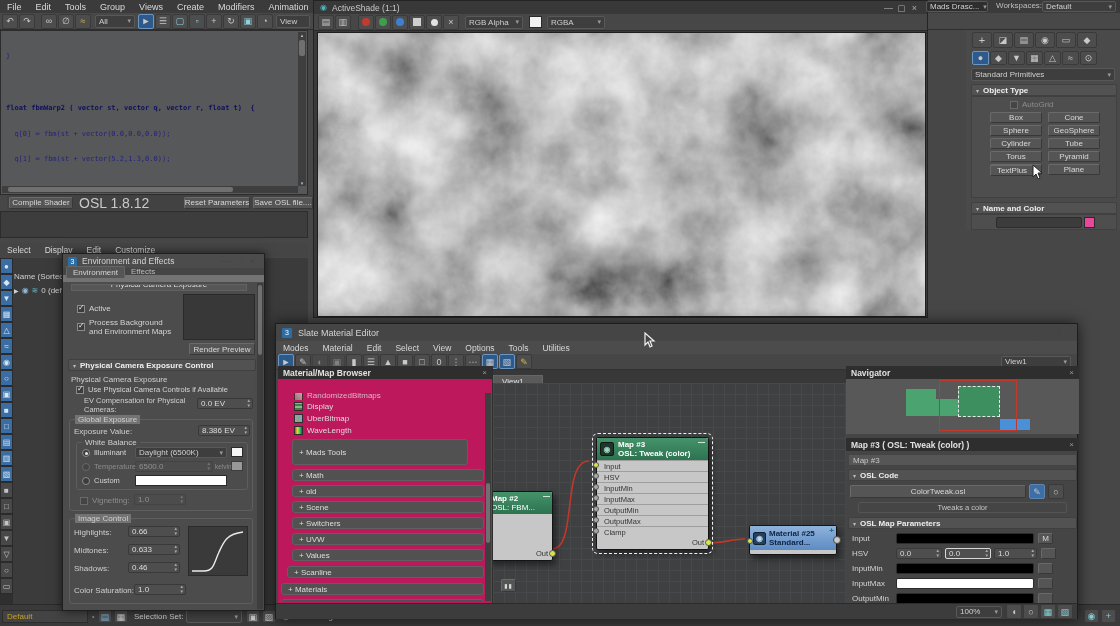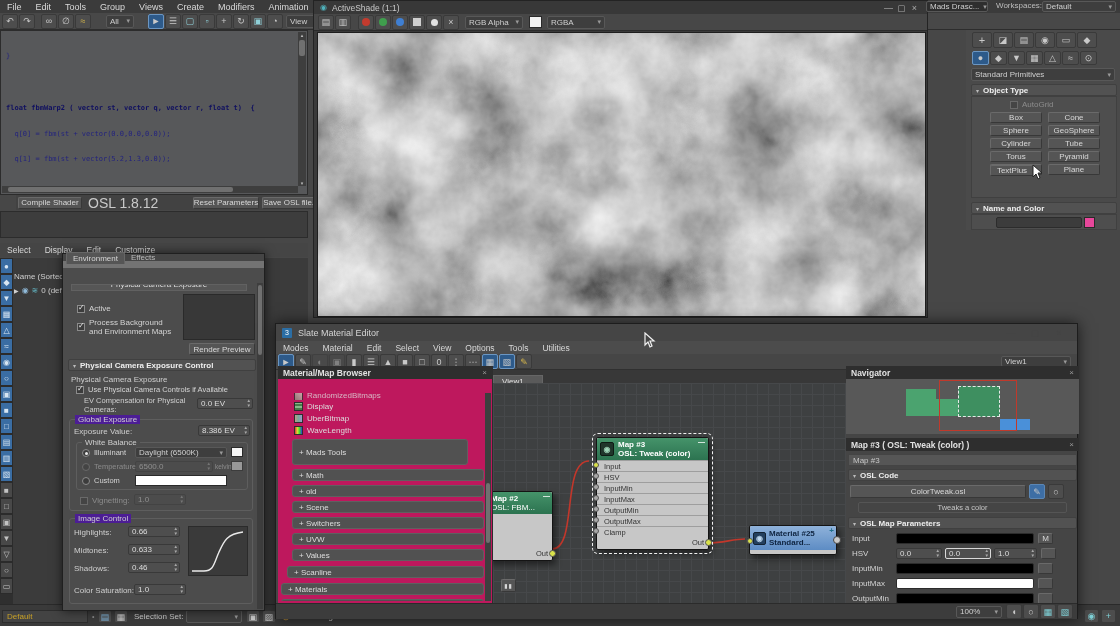--- a/index.html
+++ b/index.html
@@ -17,21 +17,21 @@
 .spin{background:#4e4e4e;border:1px solid #393939;border-radius:2px;color:#dcdcdc;font-size:8px;display:flex;align-items:center;padding:0 1px 0 3px}
 .spin .ar{margin-left:auto;display:flex;flex-direction:column;font-size:4.5px;line-height:4.5px;color:#aaa}
 .dim{opacity:.45}
 .chk{width:8px;height:8px;background:#3c3c3c;border:1px solid #8c8c8c;margin-right:4px;flex:none;position:relative}
 .chk.on::after{content:"✓";position:absolute;left:0;top:-3px;font-size:8px;color:#ececec}
 .rad{width:8px;height:8px;border-radius:50%;background:#3c3c3c;border:1px solid #8c8c8c;margin-right:4px;flex:none;position:relative}
 .rad.on::after{content:"";position:absolute;left:2px;top:2px;width:3px;height:3px;border-radius:50%;background:#ececec}
 .roll{background:#525252;border:1px solid #404040;border-radius:2px;color:#eee;font-weight:bold;font-size:8px;display:flex;align-items:center;padding:0 4px}
 .roll::before{content:"▾";font-weight:normal;margin-right:4px;font-size:6px;color:#bbb}
 .grp{position:absolute;border:1px solid #5e5e5e;border-radius:3px}
-.glabel{position:absolute;top:-5px;left:5px;background:#4c1d95;padding:0 3px;font-size:8px;color:#cfcfcf;white-space:nowrap}
+.glabel{position:absolute;top:-5px;left:5px;background:#737373;padding:0 3px;font-size:8px;color:#cfcfcf;white-space:nowrap}
 .panelh{background:#2e2e2e;color:#e2e2e2;font-weight:bold;font-size:8.5px;display:flex;align-items:center;padding:0 5px}
 .panelh .x{margin-left:auto;color:#999;font-weight:normal;font-size:8px}
 .gbar{background:#515151;border:1px solid #606060;border-radius:3px;color:#ddd;font-size:8px;display:flex;align-items:center;padding:0 6px;white-space:nowrap}
 .mitem{display:flex;align-items:center;font-size:8px;color:#ddd;white-space:nowrap}
 .node{position:absolute;background:#c7c7c7;border:1px solid #141414;border-radius:2px;box-shadow:3px 4px 6px rgba(0,0,0,.45)}
 .nhead{background:linear-gradient(#45936a,#2c7350);color:#fff;font-weight:bold;font-size:8px;padding:2px 3px 2px 3px;position:relative;border-radius:2px 2px 0 0}
 .nslot{height:11px;border-top:1px solid #9e9e9e;font-size:7.5px;color:#333;display:flex;align-items:center;padding-left:7px;position:relative}
 .sdot{position:absolute;left:-4px;top:1px;width:6px;height:6px;border-radius:50%;background:#a8a8a8;border:1px solid #555}
 .lsi{width:13px;height:16px;display:flex;align-items:center;justify-content:center;font-size:8px;color:#d8e6f2;background:#3a6da3;border:1px solid #2b2b2b;flex:none}
 .lsi.gray{background:#484848;color:#c3c3c3}
@@ -71,21 +71,21 @@
       <span class="ar">▾</span>
   </div>
 
   <div class="abs fx" style="left:0;top:13px;width:1120px;height:17px;background:#484848;border-bottom:1px solid #2d2d2d;padding-left:2px">
     <span class="tbtn">↶</span>
     <span class="tbtn">↷</span>
     <span style="width:5px"></span>
     <span class="tbtn">∞</span>
     <span class="tbtn">∅</span>
     <span class="tbtn" style="color:#d8b84a">≈</span>
-    <div class="dd" style="width:28px;height:13px;margin:0 14px">
+    <div class="dd" style="width:40px;height:13px;margin:0 3px">
       <span>All</span>
         <span class="ar">▾</span>
     </div>
     <span class="tbtn sel">►</span>
     <span class="tbtn">☰</span>
     <span class="tbtn" style="color:#8fd0d8">▢</span>
     <span class="tbtn" style="color:#8fd0d8">▫</span>
     <span class="tbtn">+</span>
     <span class="tbtn">↻</span>
     <span class="tbtn" style="color:#8fd0d8">▣</span>
@@ -116,21 +116,21 @@
     </div>
     <div class="abs scroll" style="right:1px;top:1px;width:8px;height:154px">
       <div class="abs" style="top:0;width:8px;text-align:center;font-size:5px;color:#bbb">▴</div>
       <div class="thumb" style="left:1px;top:8px;width:6px;height:16px"></div>
       <div class="abs" style="bottom:0;width:8px;text-align:center;font-size:5px;color:#bbb">▾</div>
     </div>
     <div class="abs scroll" style="left:1px;bottom:1px;width:296px;height:7px">
       <div class="thumb" style="left:6px;top:1px;width:225px;height:5px"></div>
     </div>
   </div>
-  <div class="abs fx" style="left:16px;top:195px;width:308px;height:15px;background:#424242;padding:0 2px">
+  <div class="abs fx" style="left:7px;top:195px;width:308px;height:15px;background:#424242;padding:0 2px">
     <div class="btn" style="width:64px;height:12px">Compile Shader</div>
     <span style="font-size:14px;color:#c9c9c9;margin-left:6px">OSL 1.8.12</span>
     <div class="btn" style="width:66px;height:12px;margin-left:auto">Reset Parameters</div>
     <div class="btn" style="width:60px;height:12px;margin-left:3px">Save OSL file....</div>
   </div>
   <div class="abs" style="left:0;top:211px;width:308px;height:27px;background:#3d3d3d;border:1px solid #2c2c2c"></div>
 
   <div class="abs fx" style="left:0;top:243px;width:308px;height:14px;background:#454545">
     <span class="menui" style="font-size:8.5px">Select</span>
     <span class="menui" style="font-size:8.5px">Display</span>
@@ -283,20 +283,27 @@
             <feTurbulence type="fractalNoise" baseFrequency="0.014 0.014" numOctaves="5" seed="11" stitchTiles="stitch"></feTurbulence>
             <feColorMatrix type="matrix" values="0.55 0.55 0.55 0 -0.33 0.55 0.55 0.55 0 -0.33 0.55 0.55 0.55 0 -0.33 0 0 0 0 1"></feColorMatrix>
           </filter>
         </defs>
         <rect width="609" height="285" fill="#777" filter="url(#tex)"></rect>
       </svg>
     </div>
   </div>
 
   <div class="abs" style="left:62px;top:253px;width:203px;height:358px;background:#4c4c4c;border:1px solid #1f1f1f;box-shadow:0 0 10px rgba(0,0,0,.6);z-index:4">
+    <div class="fx wlight" style="height:14px;padding:0 5px">
+      <span style="width:9px;height:9px;background:#2b6ea5;color:#fff;font-size:7px;display:flex;align-items:center;justify-content:center;margin-right:5px;border-radius:1px">3</span>
+      <span style="font-size:8.5px">Environment and Effects</span>
+      <span class="winctl" style="margin-left:auto">—</span>
+      <span class="winctl dim">▢</span>
+      <span class="winctl">×</span>
+    </div>
     <div class="fx" style="height:14px;background:#454545;border-bottom:7px solid #737373;padding-left:3px">
       <span style="font-size:8px;background:#555;border:1px solid #666;border-bottom:none;padding:1px 6px;border-radius:2px 2px 0 0">Environment</span>
       <span style="font-size:8px;padding:1px 6px;color:#bbb">Effects</span>
     </div>
 
     <div class="abs scroll" style="right:1px;top:29px;width:6px;height:326px">
         <div class="thumb" style="left:1px;top:2px;width:4px;height:70px"></div>
       </div>
 
     <div class="abs" style="left:8px;top:30px;width:176px;height:7px;background:#565656;border:1px solid #616161;overflow:hidden">

